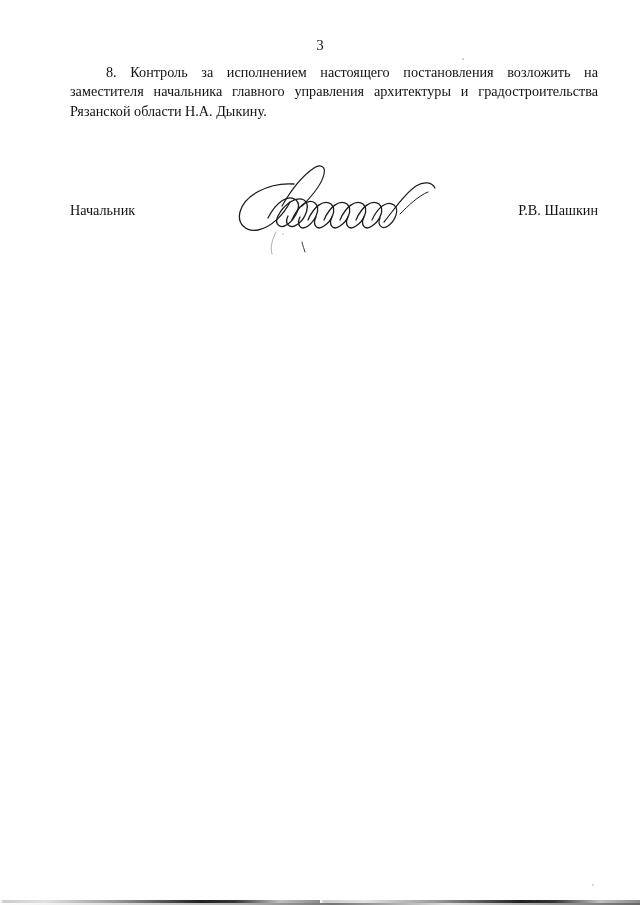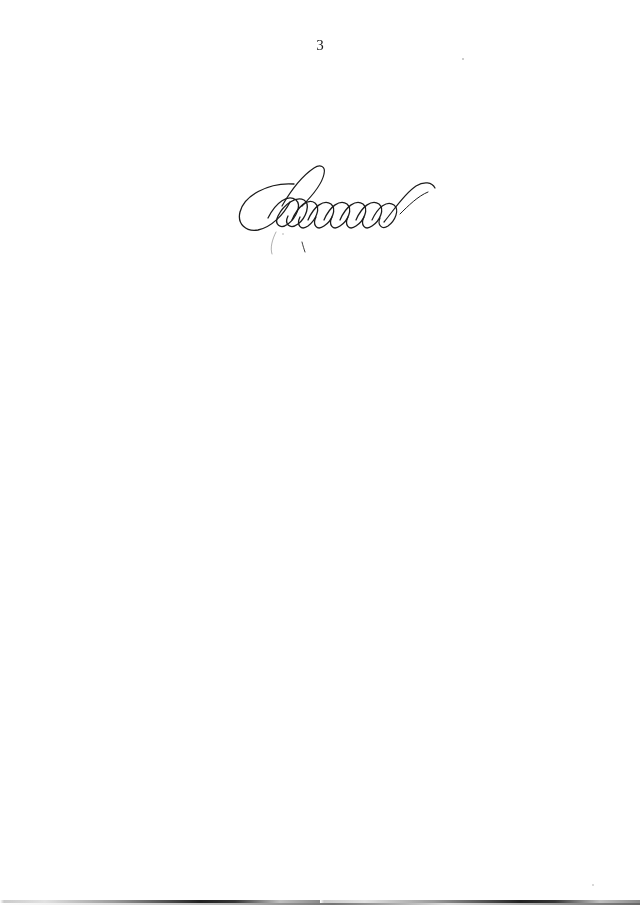--- a/index.html
+++ b/index.html
@@ -138,22 +138,27 @@
   }
 </style>
 </head>
 <body>
 
 <div class="page">
 
   <div class="page-number">3</div>
 
   <div class="body-block">
+    <p class="para indented">8. Контроль за исполнением настоящего постановления возложить на заместителя начальника главного управления архитектуры и градостроительства Рязанской области Н.А. Дыкину.</p>
   </div>
 
+  <div class="sig-row">
+    <span class="sig-title">Начальник</span>
+    <span class="sig-name">Р.В. Шашкин</span>
+  </div>
 
   <div class="signature">
     <svg viewBox="0 0 220 95" xmlns="http://www.w3.org/2000/svg" fill="none" stroke="#1b1b1b" stroke-linecap="round" stroke-linejoin="round">
 
       <path d="M62 22 C36 20 12 34 8 50 C5 62 14 70 26 68 C40 65 52 52 58 40" stroke-width="1.3"></path>
 
       <path d="M50 44 C58 30 70 14 82 6 C88 2 94 4 92 12 C90 22 80 34 70 44" stroke-width="1.2"></path>
 
       <path d="M36 56 C44 40 56 32 64 38 C70 43 64 56 56 62 C48 68 42 62 46 54
                C52 42 64 34 72 38 C79 42 74 56 66 62 C58 68 52 62 56 54" stroke-width="1.3"></path>

